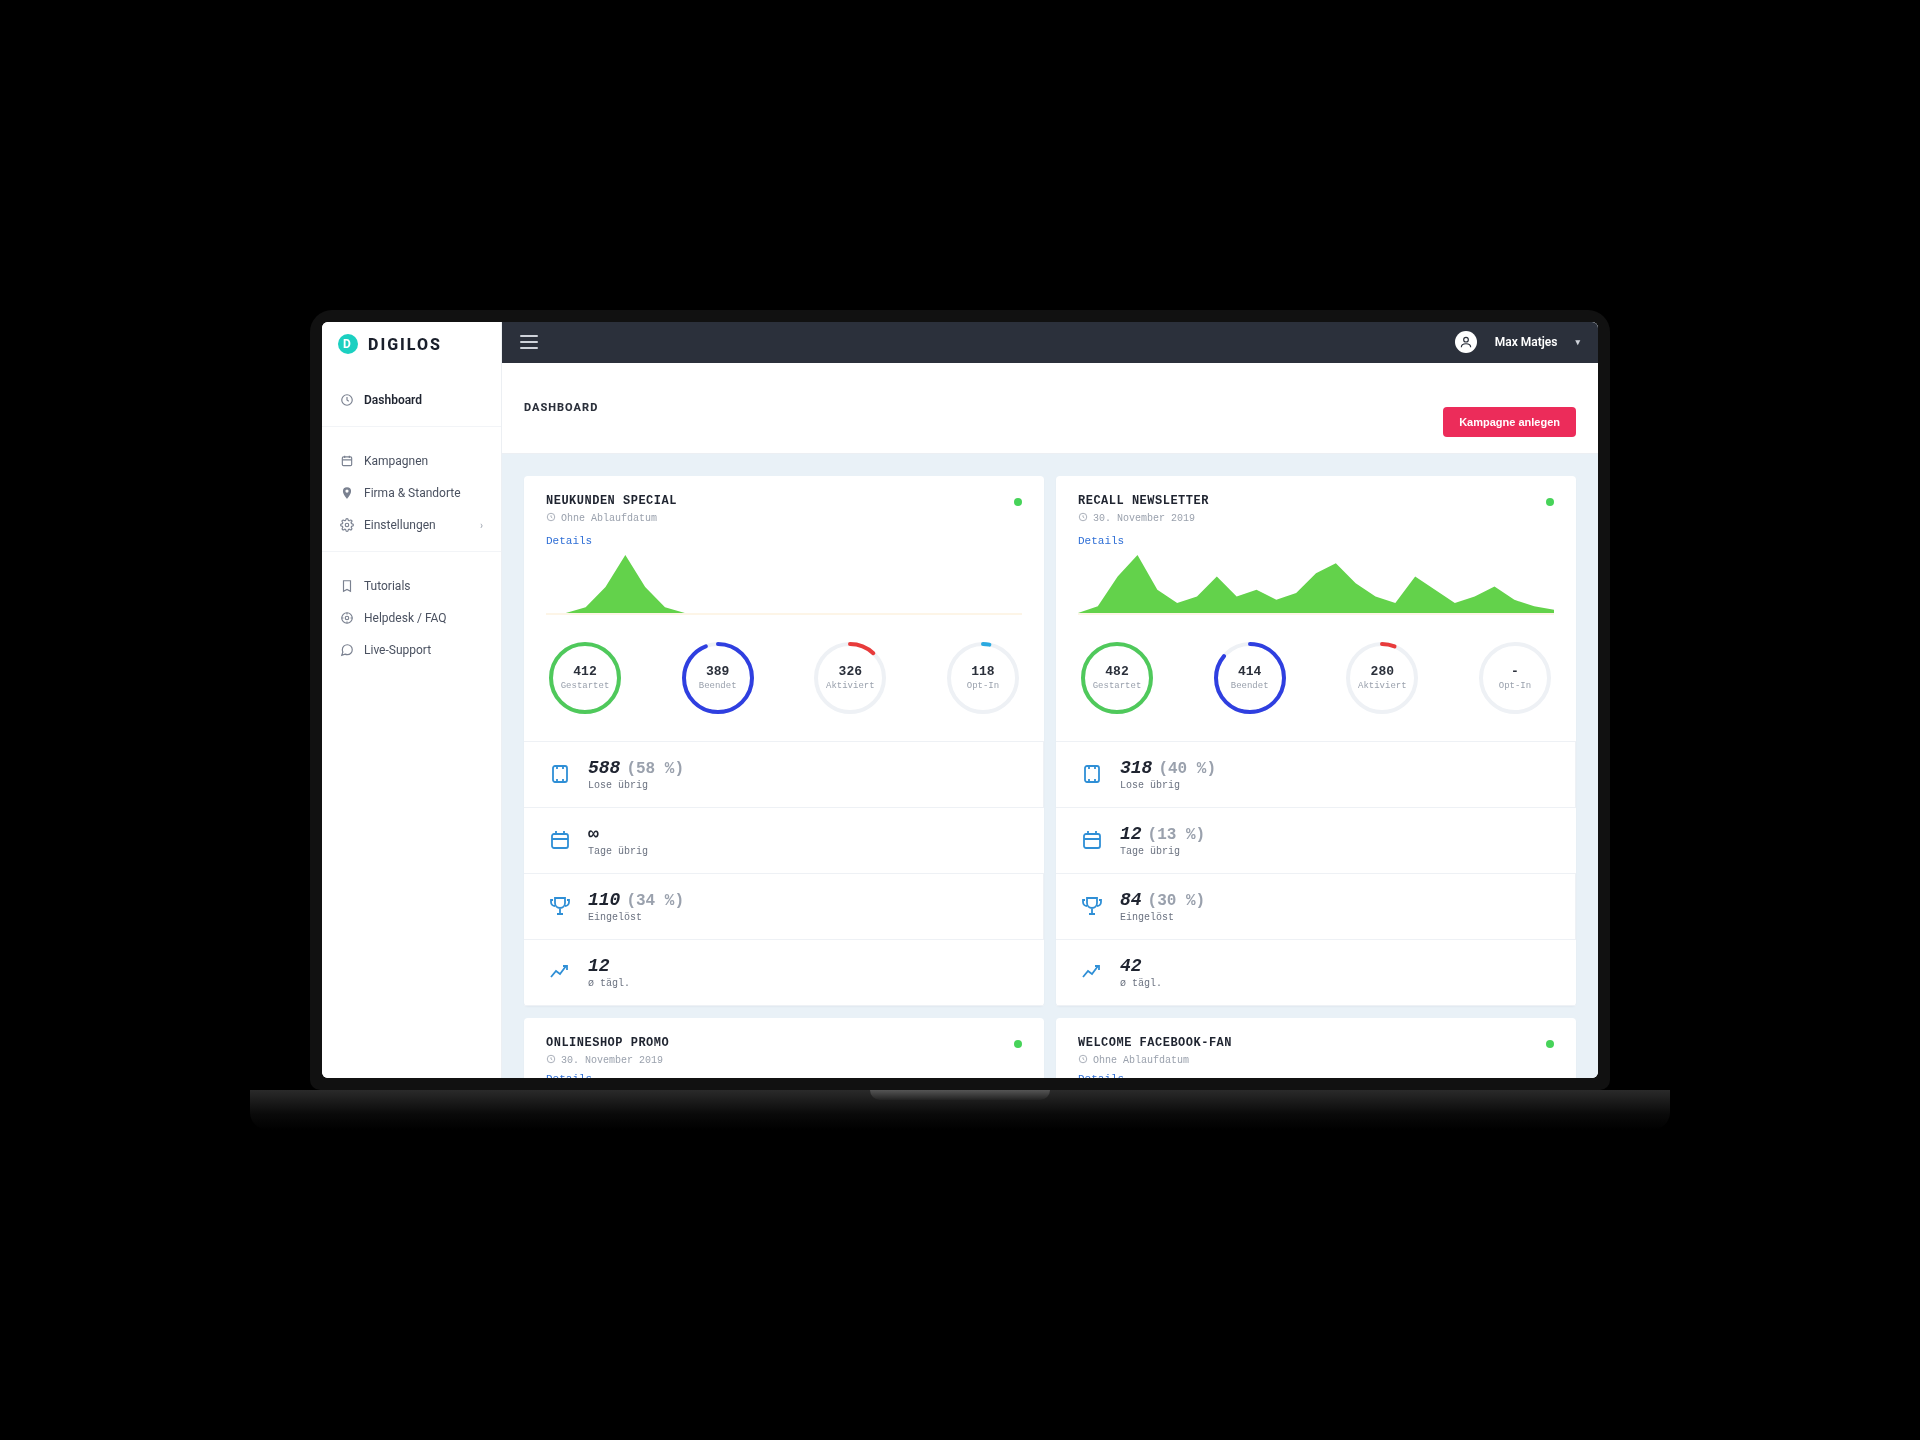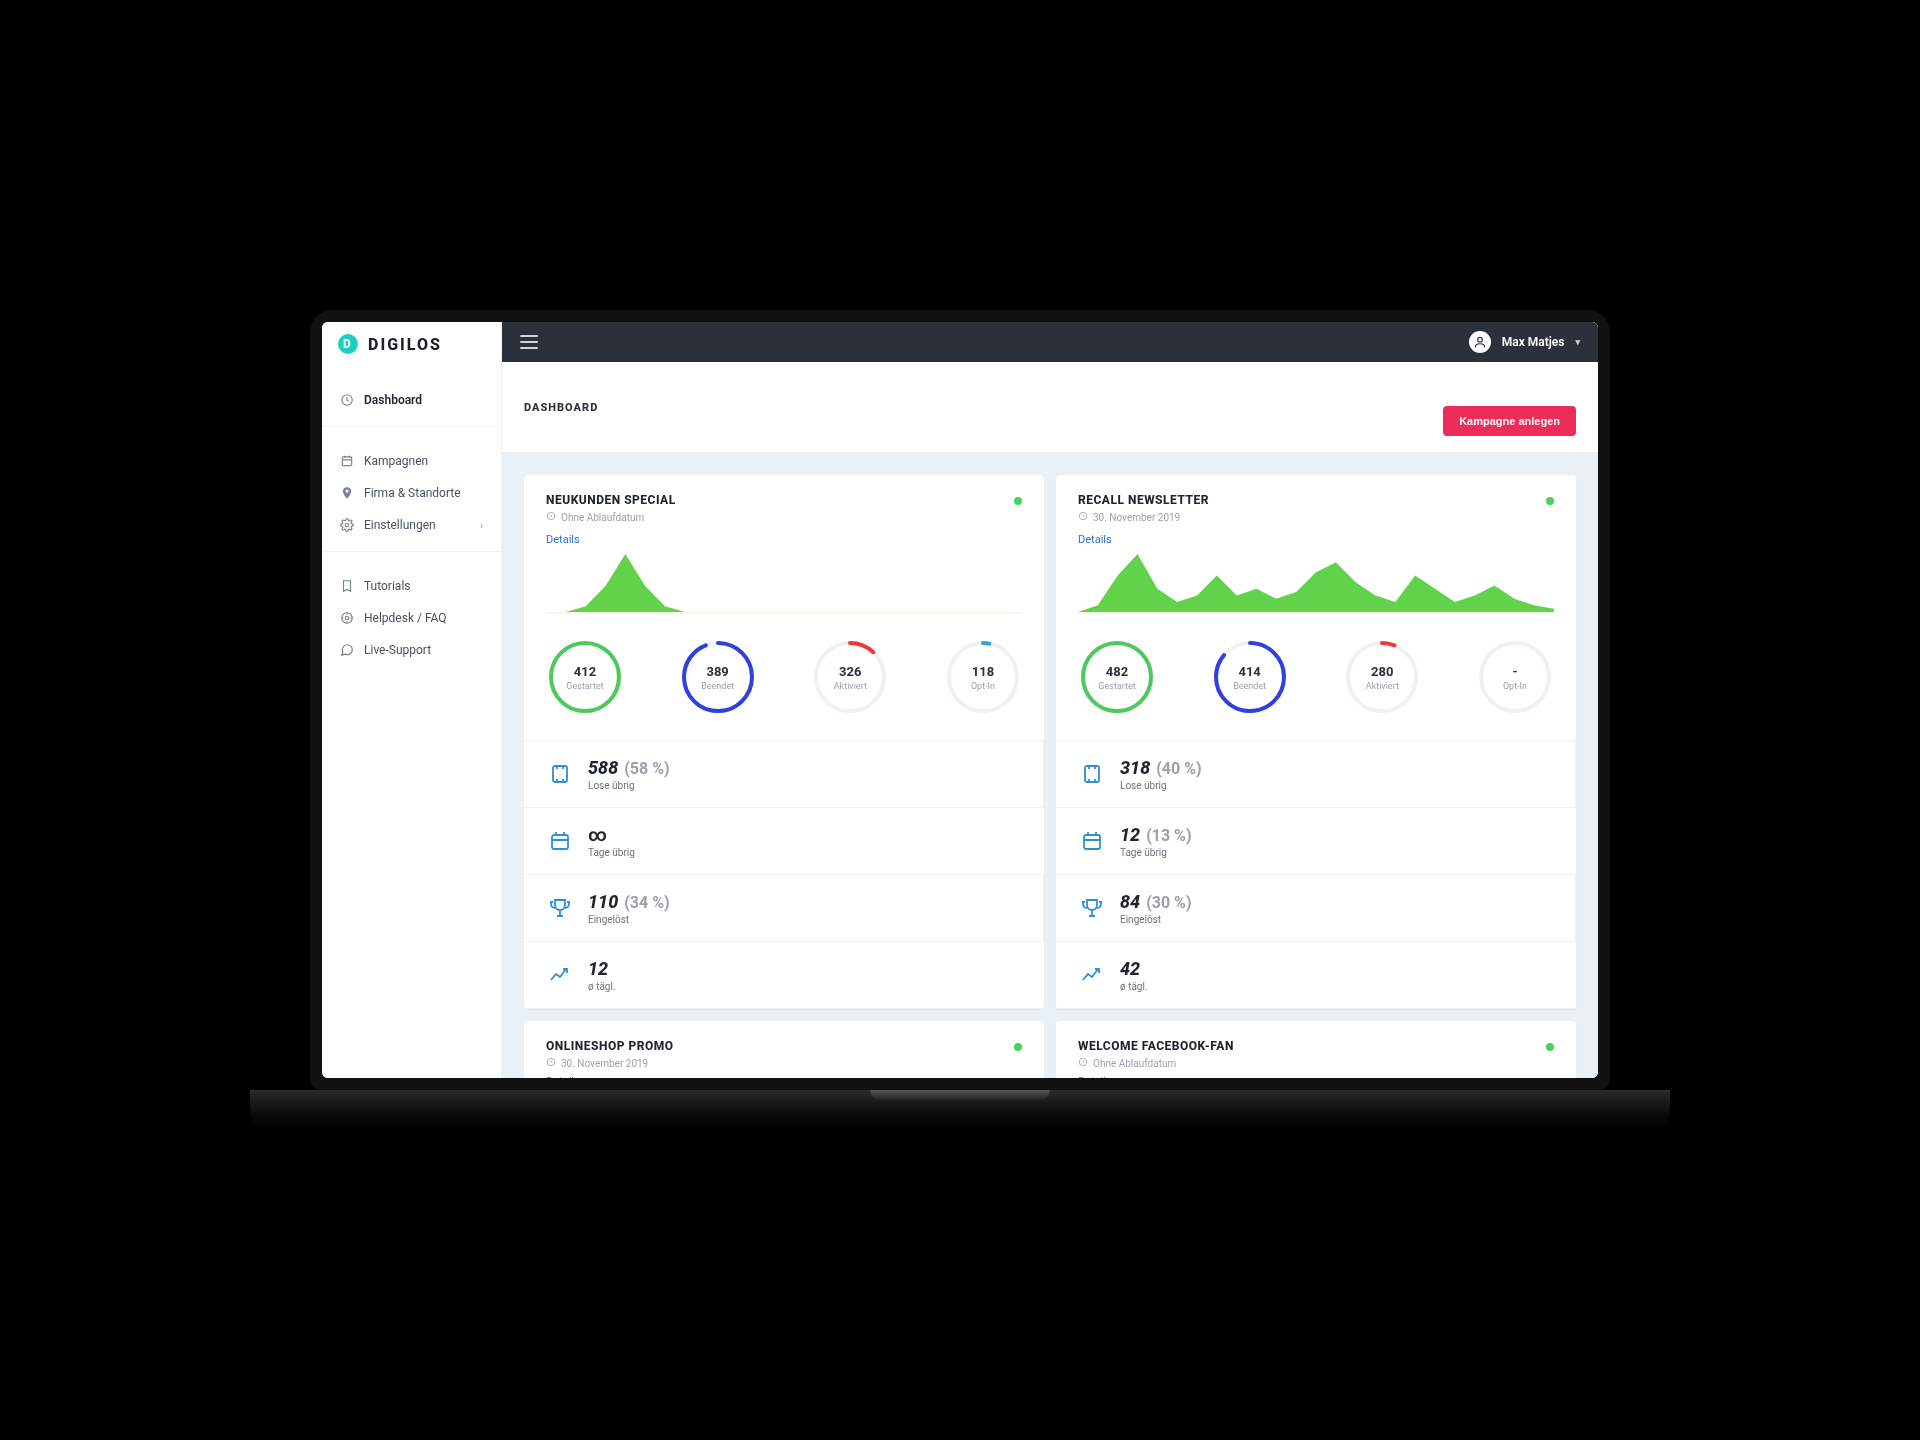--- a/index.html
+++ b/index.html
@@ -115,21 +115,21 @@
     color:#fff;
   }
   .hamburger {
     width:18px; height:14px;
     display:flex; flex-direction:column; justify-content:space-between;
     cursor:pointer;
   }
   .hamburger span { height:2px; background:#cfd3da; border-radius:1px; }
   .topbar-spacer { flex:1; }
   .user {
-    display:flex; align-items:center; gap:11px;
+    display:flex; align-items:center; gap:18px;
     font-size:12px; font-weight:600; cursor:pointer;
   }
   .avatar {
     width:22px; height:22px; border-radius:50%;
     background:#fff; display:flex; align-items:center; justify-content:center;
     color:#2b303b; font-size:12px;
   }
   .caret { font-size:9px; color:#cfd3da; }
 
   .page-head {
@@ -159,20 +159,21 @@
   }
 
   .content {
     padding:22px;
     overflow:auto;
   }
   .grid {
     display:grid;
     grid-template-columns: 1fr 1fr;
     gap:12px;
+    font-family:Liberation Mono, monospace;
   }
   .card {
     background:#fff;
     border-radius:4px;
     box-shadow: 0 1px 2px rgba(20,30,50,.04);
   }
   .card-head {
     padding:18px 22px 4px;
     display:flex;
     align-items:flex-start;

